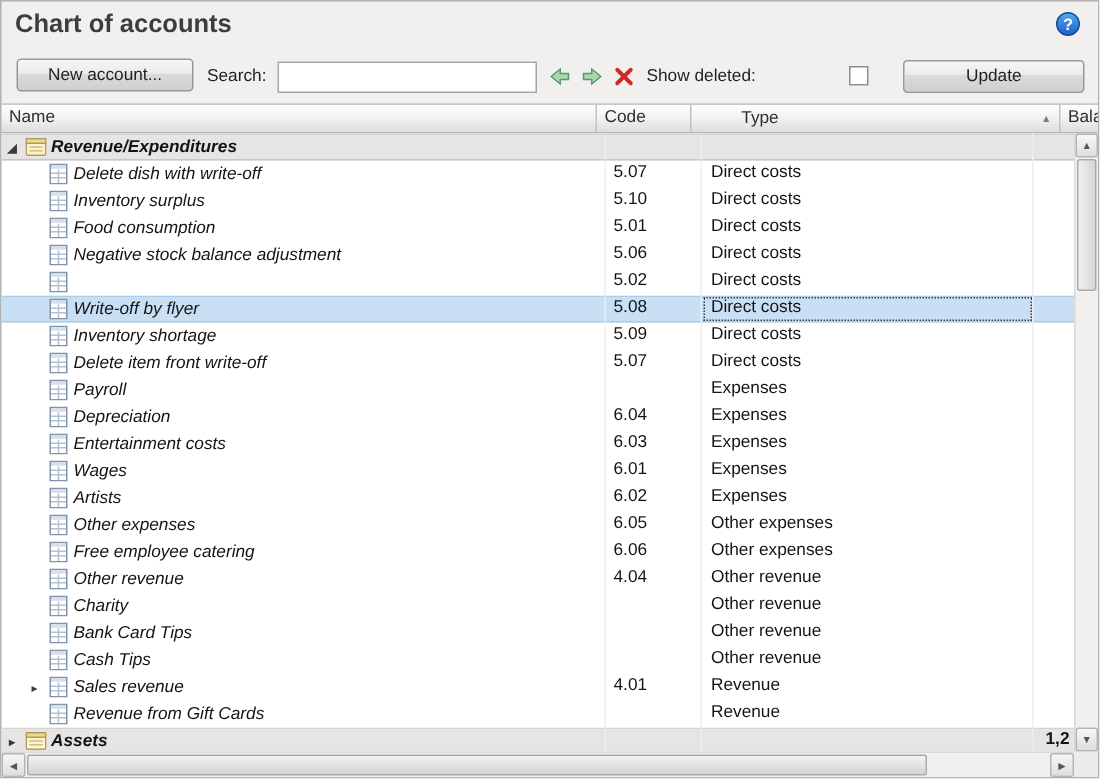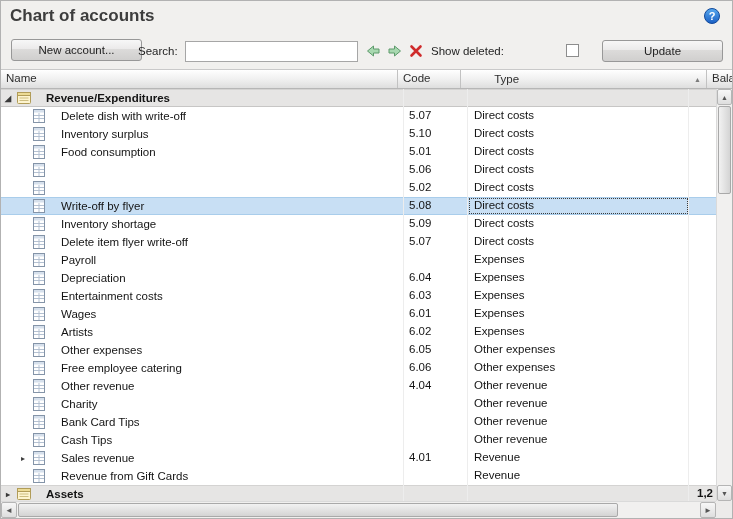--- a/index.html
+++ b/index.html
@@ -10,21 +10,21 @@
             border:1px solid #b2b2b2; overflow:hidden; }
 
   
   .title { position:absolute; left:9px; top:5px; font-size:17px; font-weight:bold; color:#3d3d3d; }
   .help  { position:absolute; right:12px; top:7px; width:16px; height:16px; cursor:pointer; }
 
   
   .btn { position:absolute; height:22px; font-size:11.5px; color:#1f1f1f; text-align:center;
          line-height:20px; border:1px solid #989898; border-radius:3px;
          background:linear-gradient(#f7f7f7,#ebeaea 45%,#dcdbda 46%,#d0cfce); cursor:pointer; }
-  .btn-new    { left:10px;  top:38px; width:131px; }
+  .btn-new    { left:10px;  top:38px; width:118px; }
   .btn-update { left:601px; top:39px; width:121px; }
   .lbl { position:absolute; font-size:11.5px; color:#1f1f1f; }
   .lbl-search  { left:137px; top:44px; }
   .lbl-deleted { left:430px; top:44px; }
   .search-input { position:absolute; left:184px; top:40px; width:173px; height:21px;
                   border:1px solid #a6a6a6; background:#fff; padding:0 4px;
                   font:11.5px "Liberation Sans", sans-serif; }
   .tool-icon { position:absolute; top:42px; width:16px; height:16px; cursor:pointer; }
   .ti-prev { left:364px; }
   .ti-next { left:386px; }
@@ -53,21 +53,21 @@
   .c-code { width:64px; padding:0 5px; border-right:1px solid #ededed; }
   .c-type { width:221px; padding:0 6px; border-right:1px solid #ededed; }
   .c-balance { flex:1; text-align:right; padding-right:3px; }
   .row.group { background:#e6e5e4; font-weight:bold;
                box-shadow: inset 0 1px 0 #d4d3d2, inset 0 -1px 0 #c7c6c5; }
   .row.selected { background:#c8dff4; box-shadow: inset 0 1px 0 #a9cdeb, inset 0 -1px 0 #a9cdeb; }
   .row.selected .c-type { outline:1px dotted #3c3c3c; outline-offset:-2px; }
   .expander { width:14px; flex:none; text-align:center; font-size:8px; color:#3a3a3a; }
   .indent { width:15px; flex:none; }
   .rowicon { width:17px; flex:none; display:flex; align-items:center; justify-content:center; }
-  .nametext { padding-left:14px; }
+  .nametext { padding-left:2px;font-style:italic; }
 
   
   .vscroll { position:absolute; top:19px; right:0; width:16px; bottom:17px;
              background:#f1f0ef; border-left:1px solid #dadada; }
   .hscroll { position:absolute; left:0; bottom:0; right:16px; height:17px;
              background:#f1f0ef; border-top:1px solid #dadada; }
   .corner  { position:absolute; right:0; bottom:0; width:16px; height:17px; background:#eceb ea; background:#ecebea; }
   .sbtn { position:absolute; background:linear-gradient(#f7f7f7,#dedede); border:1px solid #b5b5b5;
           border-radius:2px; color:#555; text-align:center; cursor:pointer; }
   .sb-up    { top:0; left:0; width:15px; height:16px; font-size:7px; line-height:15px; }
@@ -224,20 +224,21 @@
             <span class="expander"></span>
             <span class="rowicon">
               <svg width="14" height="14" viewBox="0 0 14 14">
                 <rect x="1.5" y="0.5" width="11" height="13" fill="#ffffff" stroke="#8494a8"></rect>
                 <rect x="2" y="1" width="10" height="2.5" fill="#d6e0ec"></rect>
                 <line x1="2" y1="6.5" x2="12" y2="6.5" stroke="#b4c1d2"></line>
                 <line x1="2" y1="9.5" x2="12" y2="9.5" stroke="#b4c1d2"></line>
                 <line x1="7" y1="4" x2="7" y2="13" stroke="#b4c1d2"></line>
               </svg>
             </span>
+            <span class="nametext">Negative stock balance adjustment</span>
           </div>
           <div class="cell c-code">5.06</div>
           <div class="cell c-type">Direct costs</div>
           <div class="cell c-balance"></div>
         </div>
         <div class="row item">
           <div class="cell c-name">
             <span class="indent"></span>
             <span class="expander"></span>
             <span class="rowicon">
@@ -298,21 +299,21 @@
             <span class="expander"></span>
             <span class="rowicon">
               <svg width="14" height="14" viewBox="0 0 14 14">
                 <rect x="1.5" y="0.5" width="11" height="13" fill="#ffffff" stroke="#8494a8"></rect>
                 <rect x="2" y="1" width="10" height="2.5" fill="#d6e0ec"></rect>
                 <line x1="2" y1="6.5" x2="12" y2="6.5" stroke="#b4c1d2"></line>
                 <line x1="2" y1="9.5" x2="12" y2="9.5" stroke="#b4c1d2"></line>
                 <line x1="7" y1="4" x2="7" y2="13" stroke="#b4c1d2"></line>
               </svg>
             </span>
-            <span class="nametext">Delete item flyer write-off</span>
+            <span class="nametext">Delete item front write-off</span>
           </div>
           <div class="cell c-code">5.07</div>
           <div class="cell c-type">Direct costs</div>
           <div class="cell c-balance"></div>
         </div>
         <div class="row item">
           <div class="cell c-name">
             <span class="indent"></span>
             <span class="expander"></span>
             <span class="rowicon">

